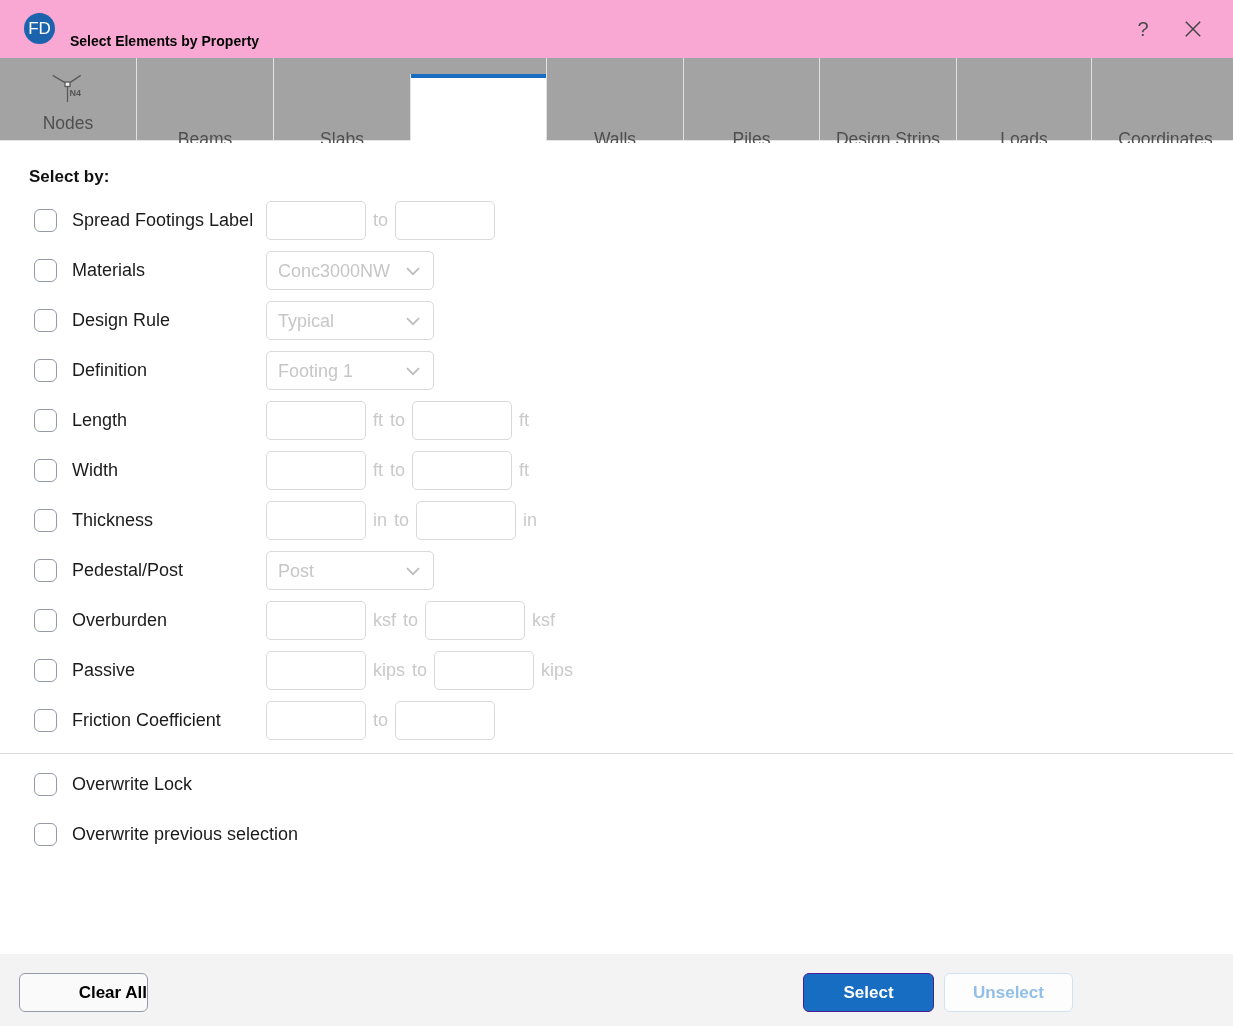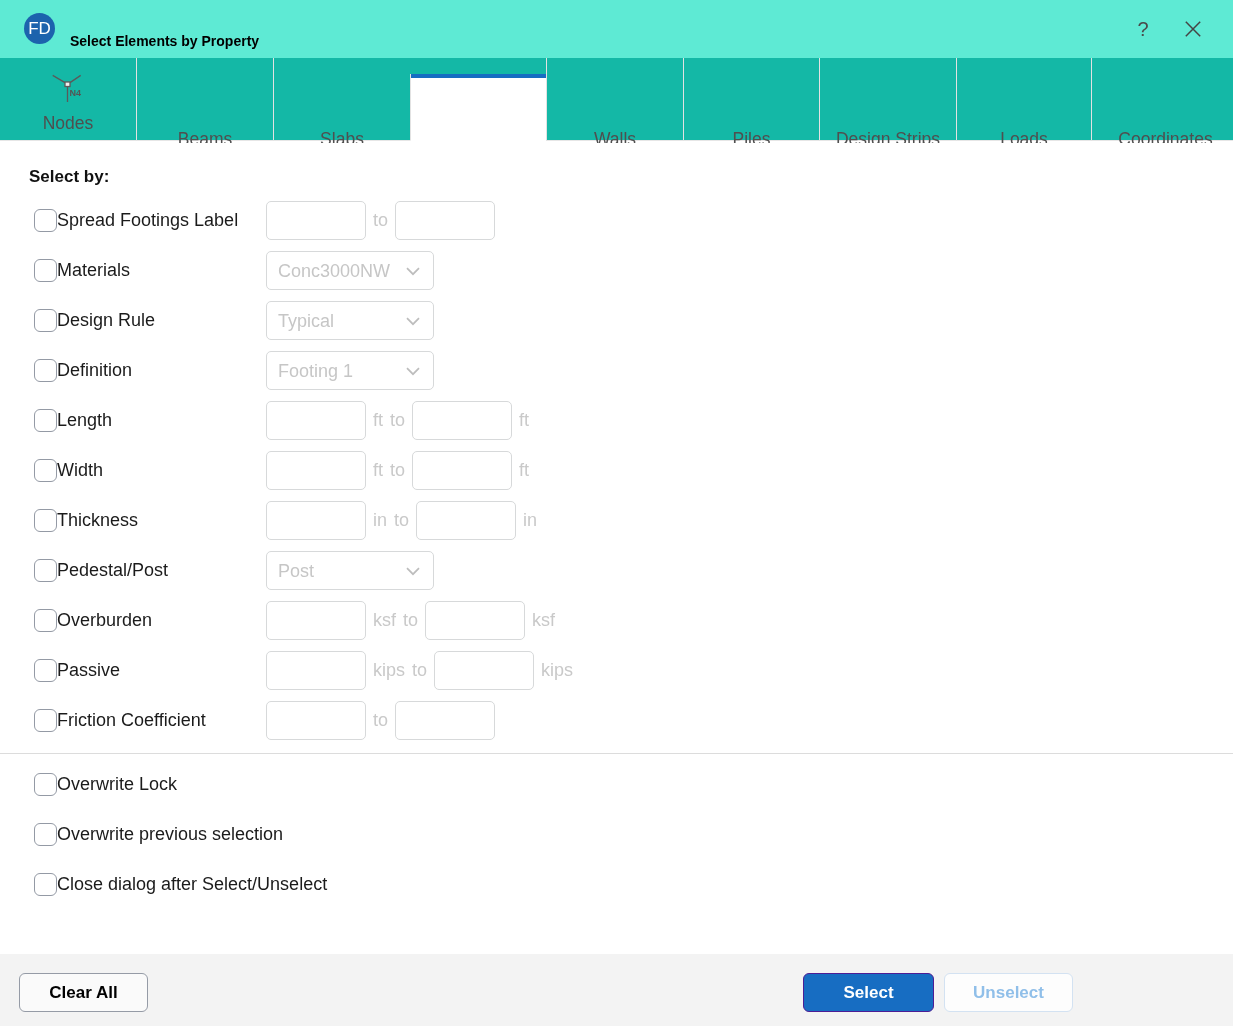--- a/index.html
+++ b/index.html
@@ -1,54 +1,54 @@
 <!DOCTYPE html>
 <html><head>
 <meta charset="utf-8">
 <style>
 * { margin:0; padding:0; box-sizing:border-box; }
 html,body { width:1233px; height:1026px; background:#fff; font-family:"Liberation Sans", sans-serif; overflow:hidden; }
 #app { position:relative; width:1233px; height:1026px; }
 
 
-#titlebar { position:absolute; left:0; top:0; width:1233px; height:58px; background:#5eead4;padding-left:40px; }
+#titlebar { position:absolute; left:0; top:0; width:1233px; height:58px; background:#f9a8d4;padding-left:40px; }
 #fdlogo { position:absolute; left:24px; top:13px; width:31px; height:31px; border-radius:50%; background:#1c63ad; color:#fff; font-size:17px; text-align:center; line-height:31px; letter-spacing:0px; }
 #title { position:absolute; left:70px; top:0; height:58px; line-height:58px; font-weight:bold; font-size:14px; color:#000;margin-top:12px; }
 #helpbtn { position:absolute; left:1135px; top:16px; width:16px; height:26px; color:#4a4a4a; font-size:20px; text-align:center; line-height:26px; font-weight:400; }
 #closebtn { position:absolute; left:1185px; top:21px; }
 
 
-#tabs { position:absolute; left:0; top:58px; width:1233px; height:83px; display:flex; background:#14b8a6;text-align:right; }
+#tabs { position:absolute; left:0; top:58px; width:1233px; height:83px; display:flex; background:#a3a3a3;text-align:right; }
 .tab { position:relative; flex:none; display:flex; flex-direction:column; align-items:center; border-bottom:1px solid #e6e6e6; }
 .tab:nth-child(1){width:136px}.tab:nth-child(2){width:137px}.tab:nth-child(3){width:137px}.tab:nth-child(4){width:136px}.tab:nth-child(5){width:137px}.tab:nth-child(6){width:136px}.tab:nth-child(7){width:137px}.tab:nth-child(8){width:135px}.tab:nth-child(9){width:148px}
 .tab + .tab { border-left:1px solid #e2e2e2;gap:48px; }
 .tab .icon { margin-top:16px; height:32px; }
 .tab .tlabel { margin-top:7px; font-size:17.5px; color:#4f4f4f; white-space:nowrap; }
 .tab.active { background:#fff; border-bottom:1px solid #fff;margin-top:16px; }
 .tab.active::before { content:""; position:absolute; left:0; top:0; width:100%; height:4px; background:#176dc2; }
 .tab.active .tlabel { font-weight:bold; color:#000; }
 
 
 #content { position:absolute; left:0; top:143px; width:1233px; height:810px; background:#fff; }
 #selectby { position:absolute; left:29px; top:24px; font-weight:bold; font-size:17px; color:#111; }
 .row { position:absolute; left:0; width:1233px; height:50px; display:flex; align-items:center; }
 .cb { margin-left:34px; width:23px; height:23px; border:1px solid #949aa5; border-radius:6px; background:#fff; flex:none; }
-.rlabel { font-size:18px; color:#1b1b1b; white-space:nowrap; }
+.rlabel { margin-left:15px; font-size:18px; color:#1b1b1b; white-space:nowrap; }
 .fields { position:absolute; left:266px; top:0; height:50px; display:flex; align-items:center; gap:7px; }
 .tin { width:100px; height:39px; border:1px solid #d7d9da; border-radius:5px; background:#fff; }
 .unit { font-size:18px; color:#c9c9c9; }
 .dd { position:relative; width:168px; height:39px; border:1px solid #d7d9da; border-radius:5px; background:#fff; }
 .dd .ph { position:absolute; left:11px; top:0; line-height:38px; font-size:18px; color:#c6c6c6; }
 .dd svg { position:absolute; right:13px; top:15px; }
 #sep { position:absolute; left:0; top:610px; width:1233px; height:1px; background:#dcdcdc; }
 
 
 #footer { position:absolute; left:0; top:954px; width:1233px; height:72px; background:#f3f3f3; }
 .btn { position:absolute; top:19px; height:39px; border-radius:6px; font-size:17px; font-weight:bold; text-align:center; line-height:37px; }
-#clearall { left:19px; width:129px; background:#fafafa; border:1px solid #959ba6; color:#000; }
+#clearall { left:19px; width:129px; background:#fafafa; border:1px solid #959ba6; color:#000;text-align:right; }
 #selectbtn { left:803px; width:131px; background:#176dc2; border:1px solid #4c1d95; color:#fff; }
 #unselectbtn { left:944px; width:129px; background:#fdfdfd; border:1px solid #d3e2f2; color:#90bfe9; }
 #cancelbtn { left:1082px; width:131px; background:#fafafa; border:1px solid #959ba6; color:#000; }
 </style>
 </head>
 <body>
 <div id="app">
 
   <div id="titlebar">
     <div id="fdlogo">FD</div>
@@ -265,24 +265,20 @@
       </div>
     <div id="sep"></div>
     <div class="row" style="top:616px">
         <div class="cb"></div>
         <div class="rlabel">Overwrite Lock</div>
       </div>
     <div class="row" style="top:666px">
         <div class="cb"></div>
         <div class="rlabel">Overwrite previous selection</div>
       </div>
-    <div class="row" style="top:716px">
-        <div class="cb"></div>
-        <div class="rlabel">Close dialog after Select/Unselect</div>
-      </div>
   </div>
 
   <div id="footer">
     <div class="btn" id="clearall">Clear All</div>
     <div class="btn" id="selectbtn">Select</div>
     <div class="btn" id="unselectbtn">Unselect</div>
   </div>
 
 </div>
 

